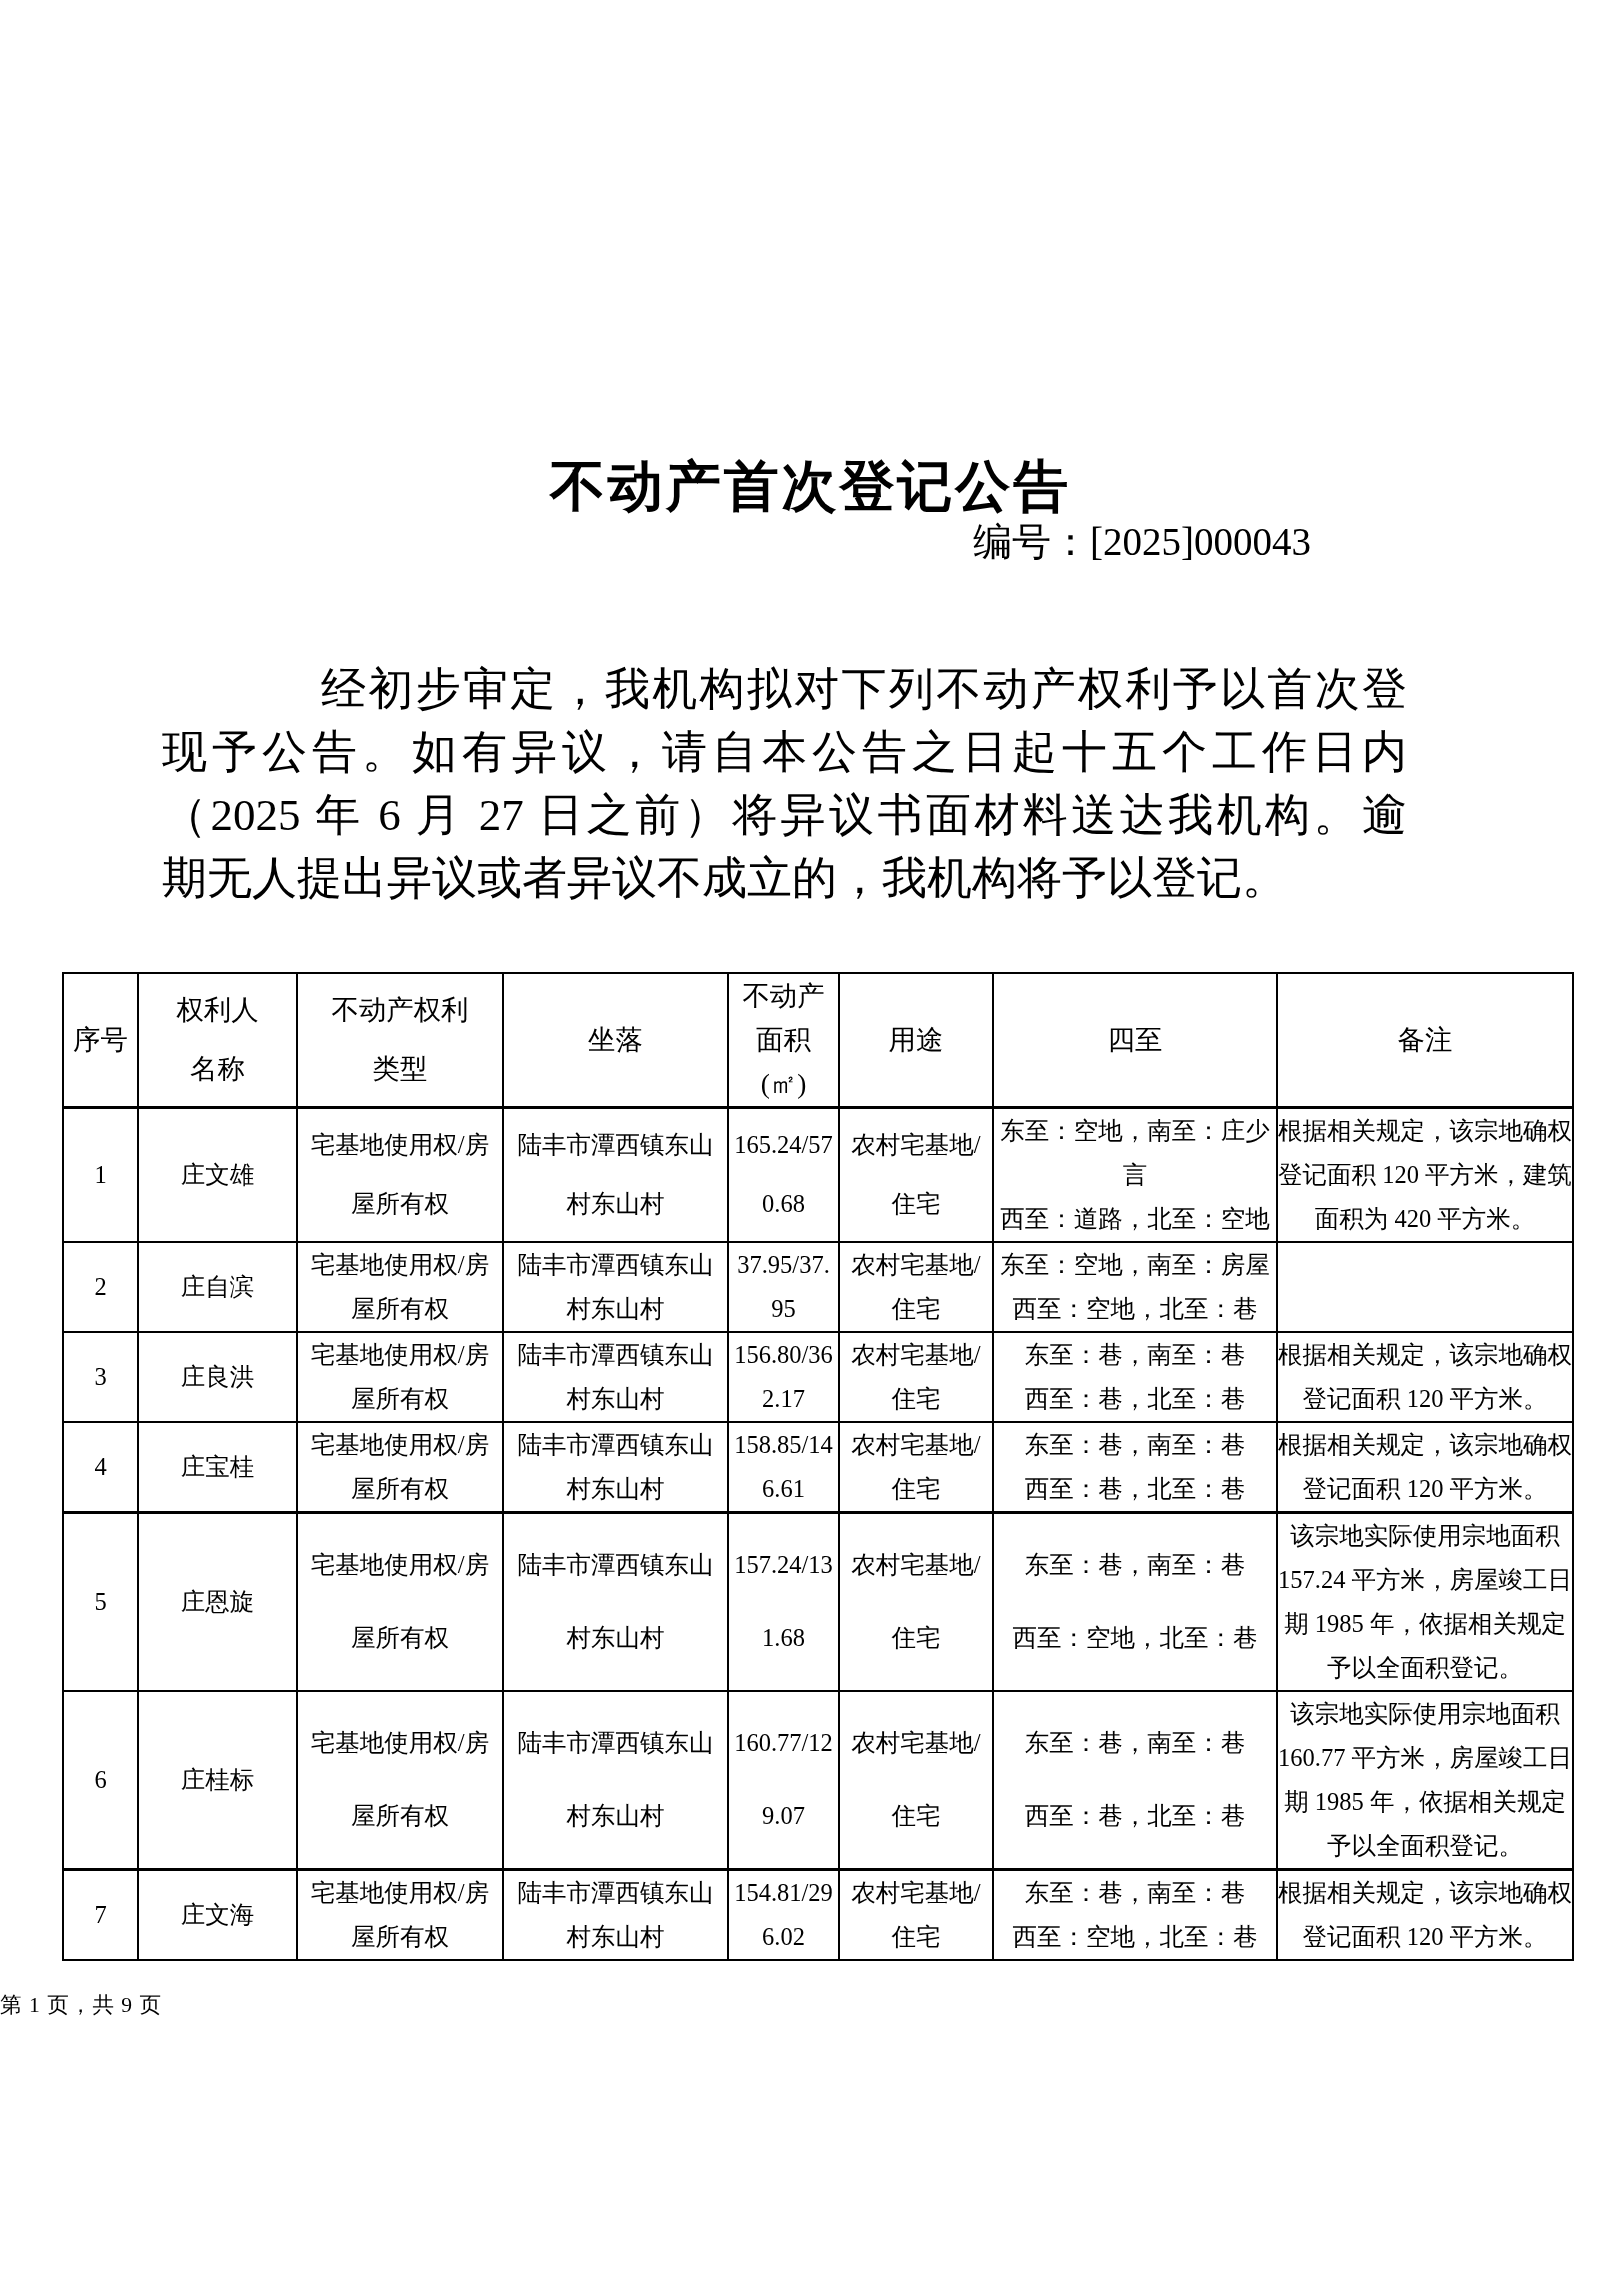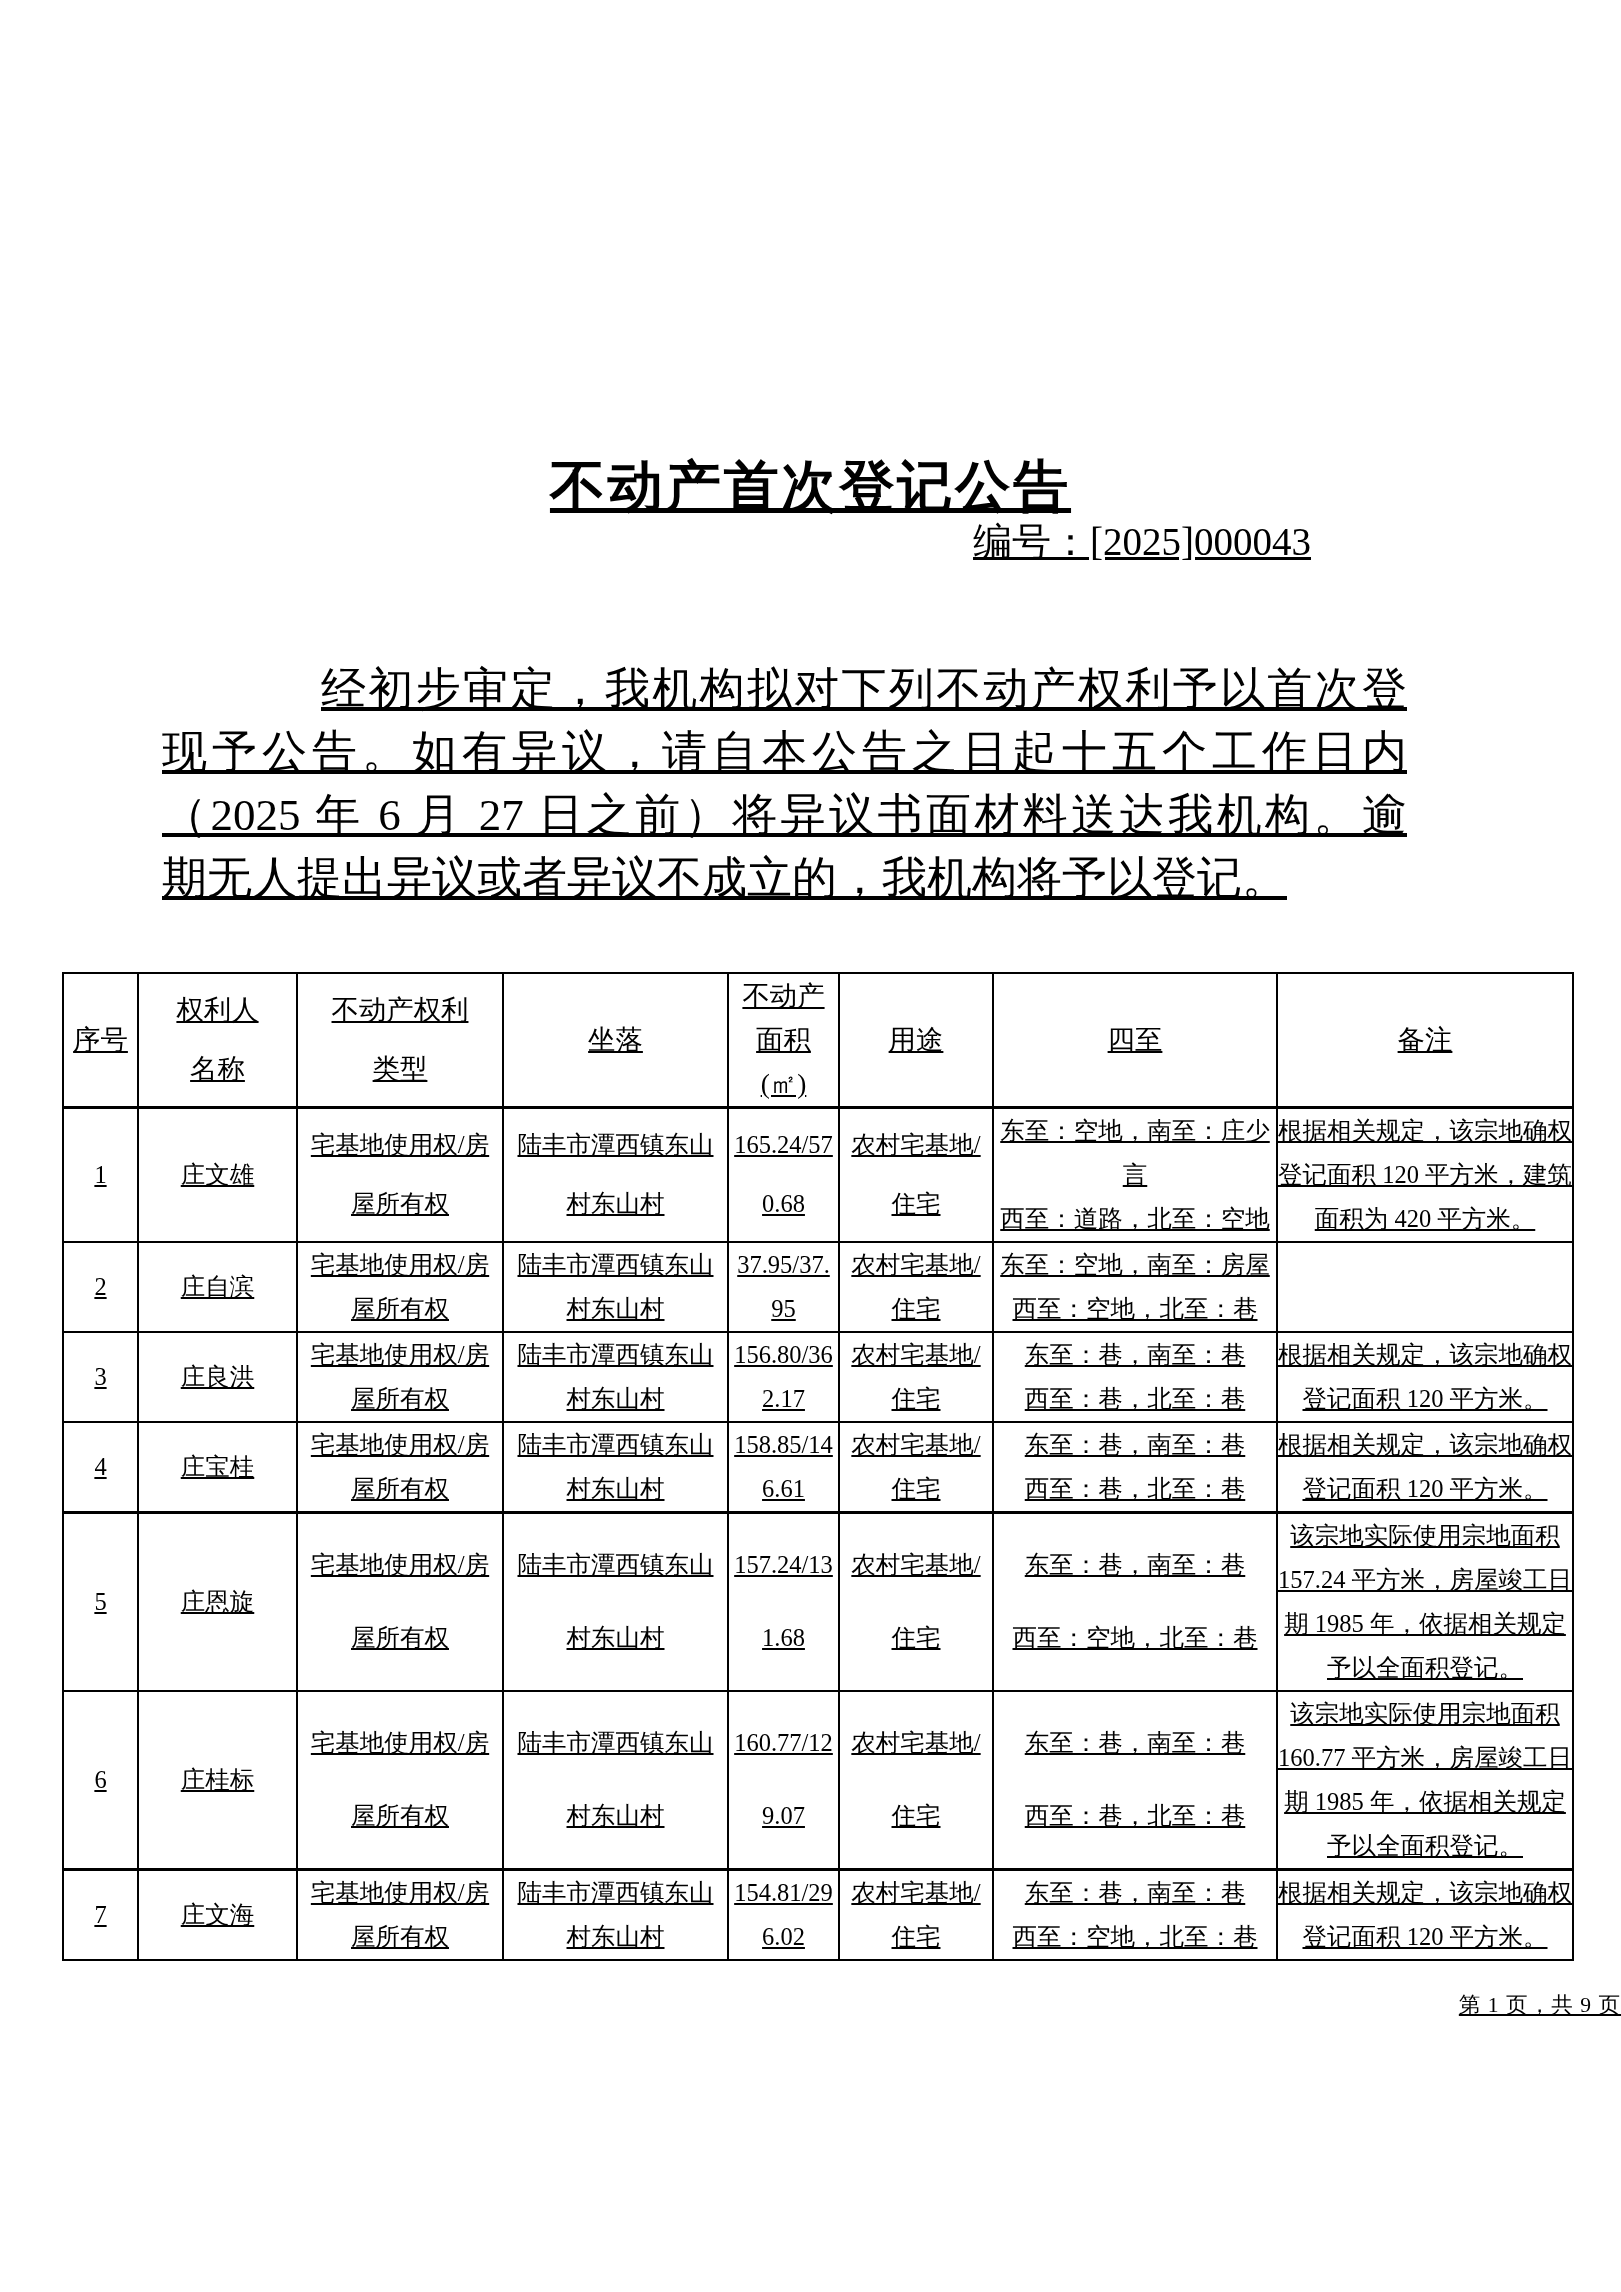--- a/index.html
+++ b/index.html
@@ -2,21 +2,21 @@
 <html><head>
 <meta charset="utf-8">
 <style>
   html,body{margin:0;padding:0;}
   body{
     width:1621px;height:2293px;
     background:#ffffff;color:#000000;
     font-family:"Liberation Serif","DejaVu Serif",serif;
     overflow:hidden;
   }
-  .page{width:1621px;height:1611px;position:relative;text-decoration:underline;}
+  .page{width:1621px;height:1611px;position:relative;}
   .title{
     margin:0;padding-top:453px;
     text-align:center;
     font-family:"Liberation Sans","DejaVu Sans",sans-serif;
     font-weight:700;font-size:55px;letter-spacing:2.9px;
     line-height:1.2;
   }
   .doc-number{
     margin-left:162px;width:1245px;
     box-sizing:border-box;padding-right:96px;
@@ -38,21 +38,21 @@
   th,td{border:2px solid #000;padding:0;font-weight:normal;vertical-align:middle;}
   thead tr{border-bottom:3.9px solid #000;}
   tbody tr:nth-child(4),tbody tr:nth-child(6){border-bottom:3.9px solid #000;}
   .cell{
     height:var(--h,44px);
     display:flex;flex-direction:column;
     justify-content:space-evenly;align-items:center;
   }
   .cell .line{line-height:44px;white-space:nowrap;font-size:24.5px;}
   thead .cell .line{font-size:27.4px;}
-  .footer{margin-top:29px;text-align:right;font-size:21.6px;letter-spacing:1px;}
+  .footer{margin-top:29px;text-align:left;font-size:21.6px;letter-spacing:1px;}
 </style>
 </head>
 <body>
 
 <div class="page">
 
   <h1 class="title">不动产首次登记公告</h1>
 
   <div class="doc-number">编号：[2025]000043</div>
 

